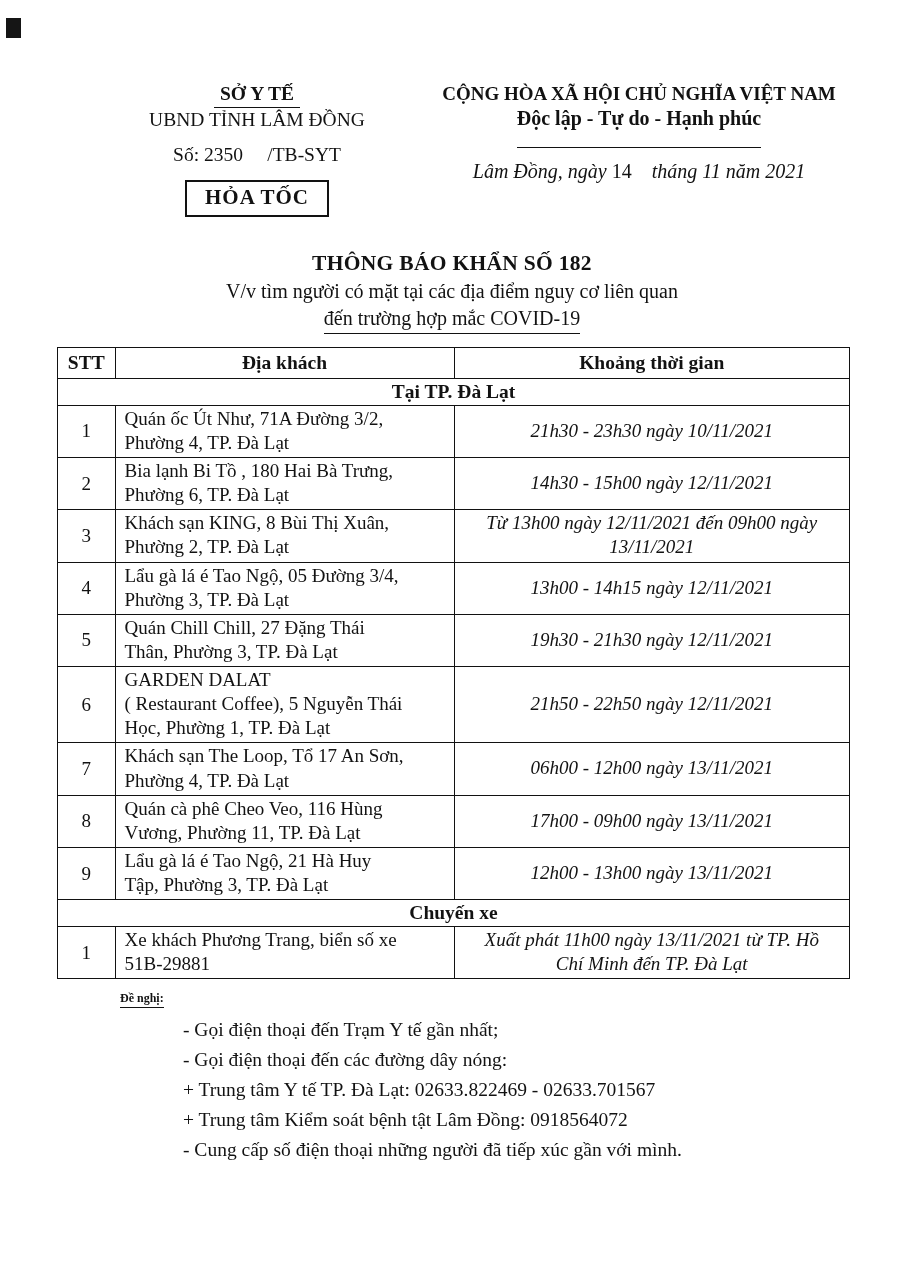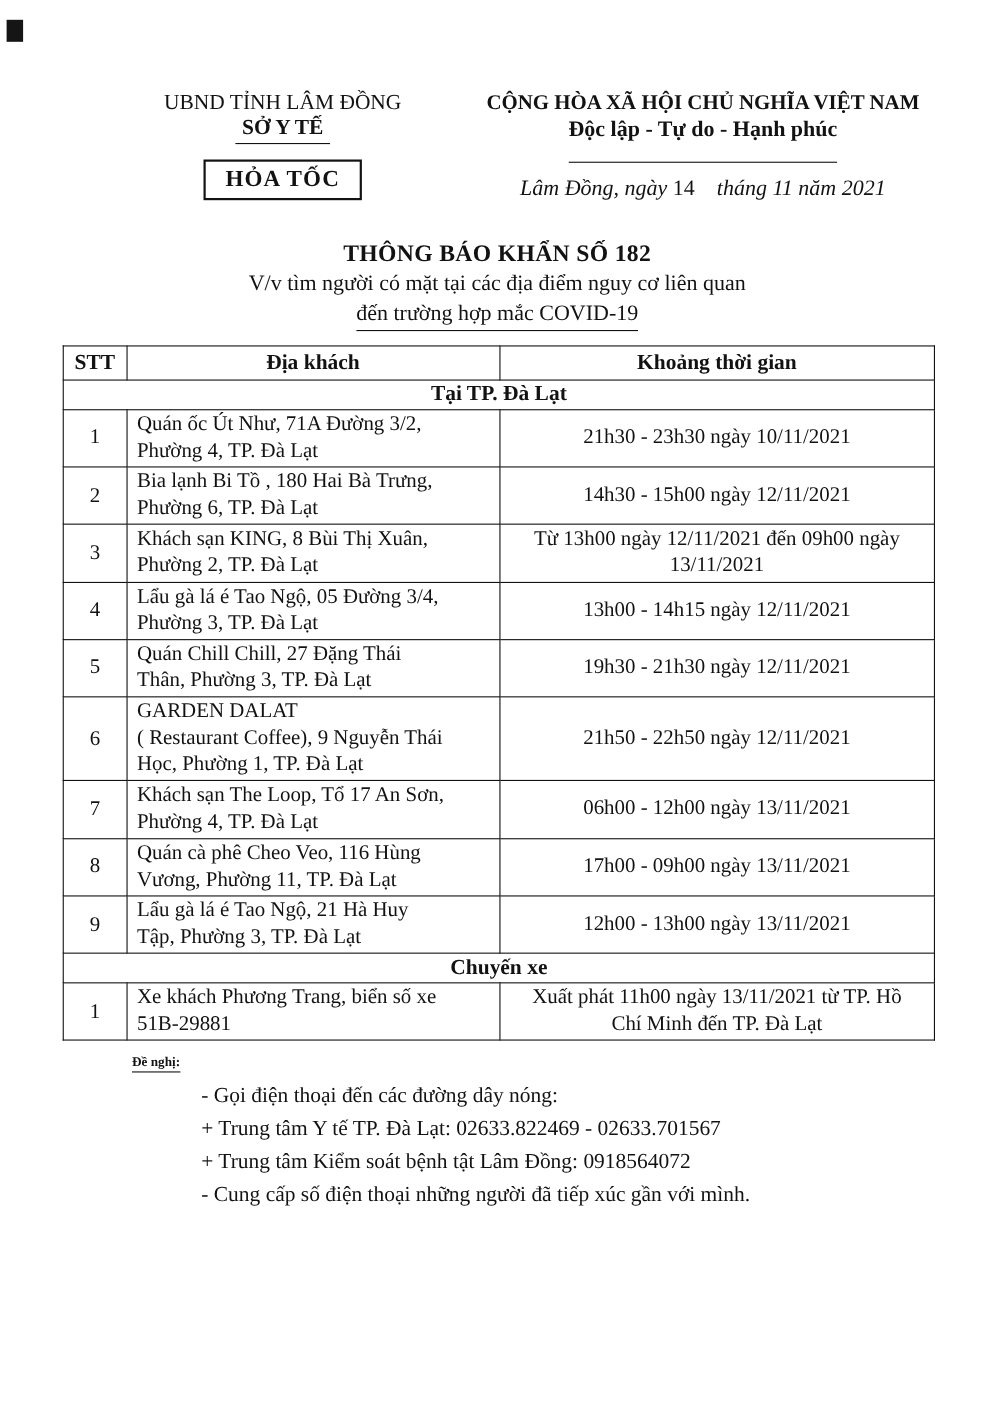--- a/index.html
+++ b/index.html
@@ -130,20 +130,21 @@
   td.place {
     padding: 1px 6px 2px 9px;
     white-space: pre-line;
     line-height: 1.27;
   }
   td.time {
     text-align: center;
     padding: 1px 6px 2px 6px;
     white-space: pre-line;
     line-height: 1.27;
+    font-style: italic;
   }
   .requests { margin-top: 12px; }
   .req-title {
     margin-left: 120px;
     font-size: 12px;
   }
   .req-title span {
     display: inline-block;
     font-weight: bold;
     border-bottom: 1.7px solid #121212;
@@ -158,22 +159,23 @@
   }
 </style>
 </head>
 <body>
 
 <div class="page">
   <div class="corner-mark"></div>
 
   <div class="header">
     <div class="header-left">
+      <div><span class="agency-name">SỞ Y TẾ</span></div>
       <div>UBND TỈNH LÂM ĐỒNG</div>
-      <div><span class="agency-name">SỞ Y TẾ</span></div>
+      <div class="doc-number">Số: 2350     /TB-SYT</div>
       <div class="stamp-wrap">
         <span class="stamp">HỎA TỐC</span>
       </div>
     </div>
     <div class="header-right">
       <div class="bold">CỘNG HÒA XÃ HỘI CHỦ NGHĨA VIỆT NAM</div>
       <div><span class="motto">Độc lập - Tự do - Hạnh phúc</span></div>
       <div class="date-line"><span class="italic">Lâm Đồng, ngày </span><span>14</span><span class="italic">    tháng 11 năm 2021</span></div>
     </div>
   </div>
@@ -224,21 +226,21 @@
         </tr>
         <tr>
           <td class="stt">5</td>
           <td class="place">Quán Chill Chill, 27 Đặng Thái
 Thân, Phường 3, TP. Đà Lạt</td>
           <td class="time">19h30 - 21h30 ngày 12/11/2021</td>
         </tr>
         <tr>
           <td class="stt">6</td>
           <td class="place">GARDEN DALAT
-( Restaurant Coffee), 9 Nguyễn Thái
+( Restaurant Coffee), 5 Nguyễn Thái
 Học, Phường 1, TP. Đà Lạt</td>
           <td class="time">21h50 - 22h50 ngày 12/11/2021</td>
         </tr>
         <tr>
           <td class="stt">7</td>
           <td class="place">Khách sạn The Loop, Tổ 17 An Sơn,
 Phường 4, TP. Đà Lạt</td>
           <td class="time">06h00 - 12h00 ngày 13/11/2021</td>
         </tr>
         <tr>
@@ -262,19 +264,20 @@
 51B-29881</td>
           <td class="time">Xuất phát 11h00 ngày 13/11/2021 từ TP. Hồ
 Chí Minh đến TP. Đà Lạt</td>
         </tr>
       </tbody>
   </table>
 
   <div class="requests">
     <div class="req-title"><span>Đề nghị:</span></div>
     <div class="req-list" id="req-list">
+        <div class="req-item">- Gọi điện thoại đến Trạm Y tế gần nhất;</div>
         <div class="req-item">- Gọi điện thoại đến các đường dây nóng:</div>
         <div class="req-item">+ Trung tâm Y tế TP. Đà Lạt: 02633.822469 - 02633.701567</div>
         <div class="req-item">+ Trung tâm Kiểm soát bệnh tật Lâm Đồng: 0918564072</div>
         <div class="req-item">- Cung cấp số điện thoại những người đã tiếp xúc gần với mình.</div>
       </div>
   </div>
 </div>
 
 </body></html>

